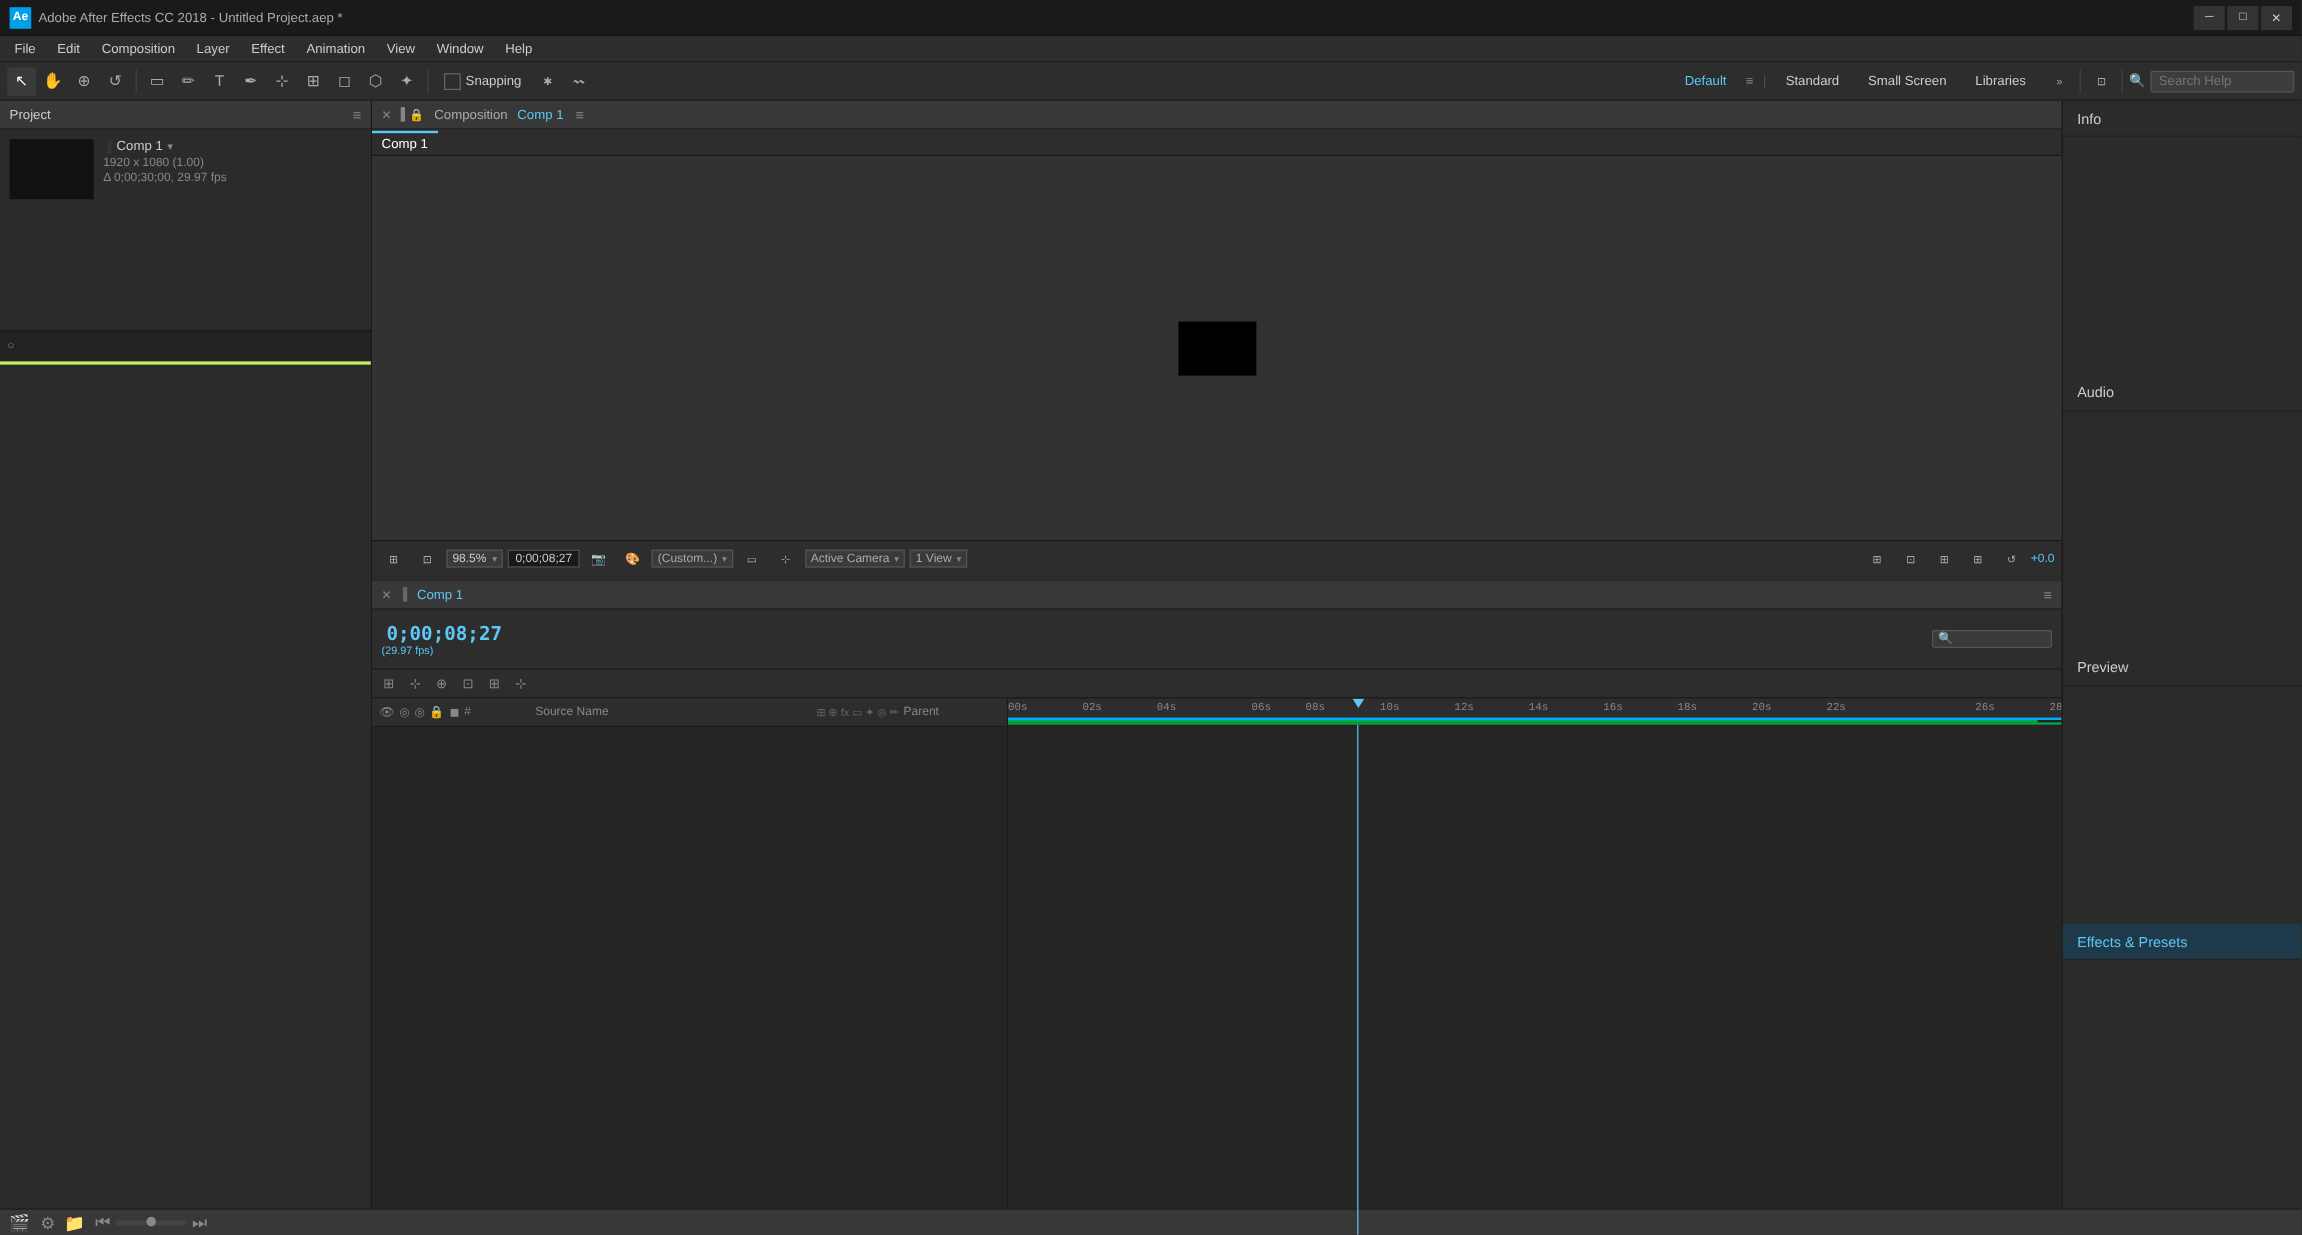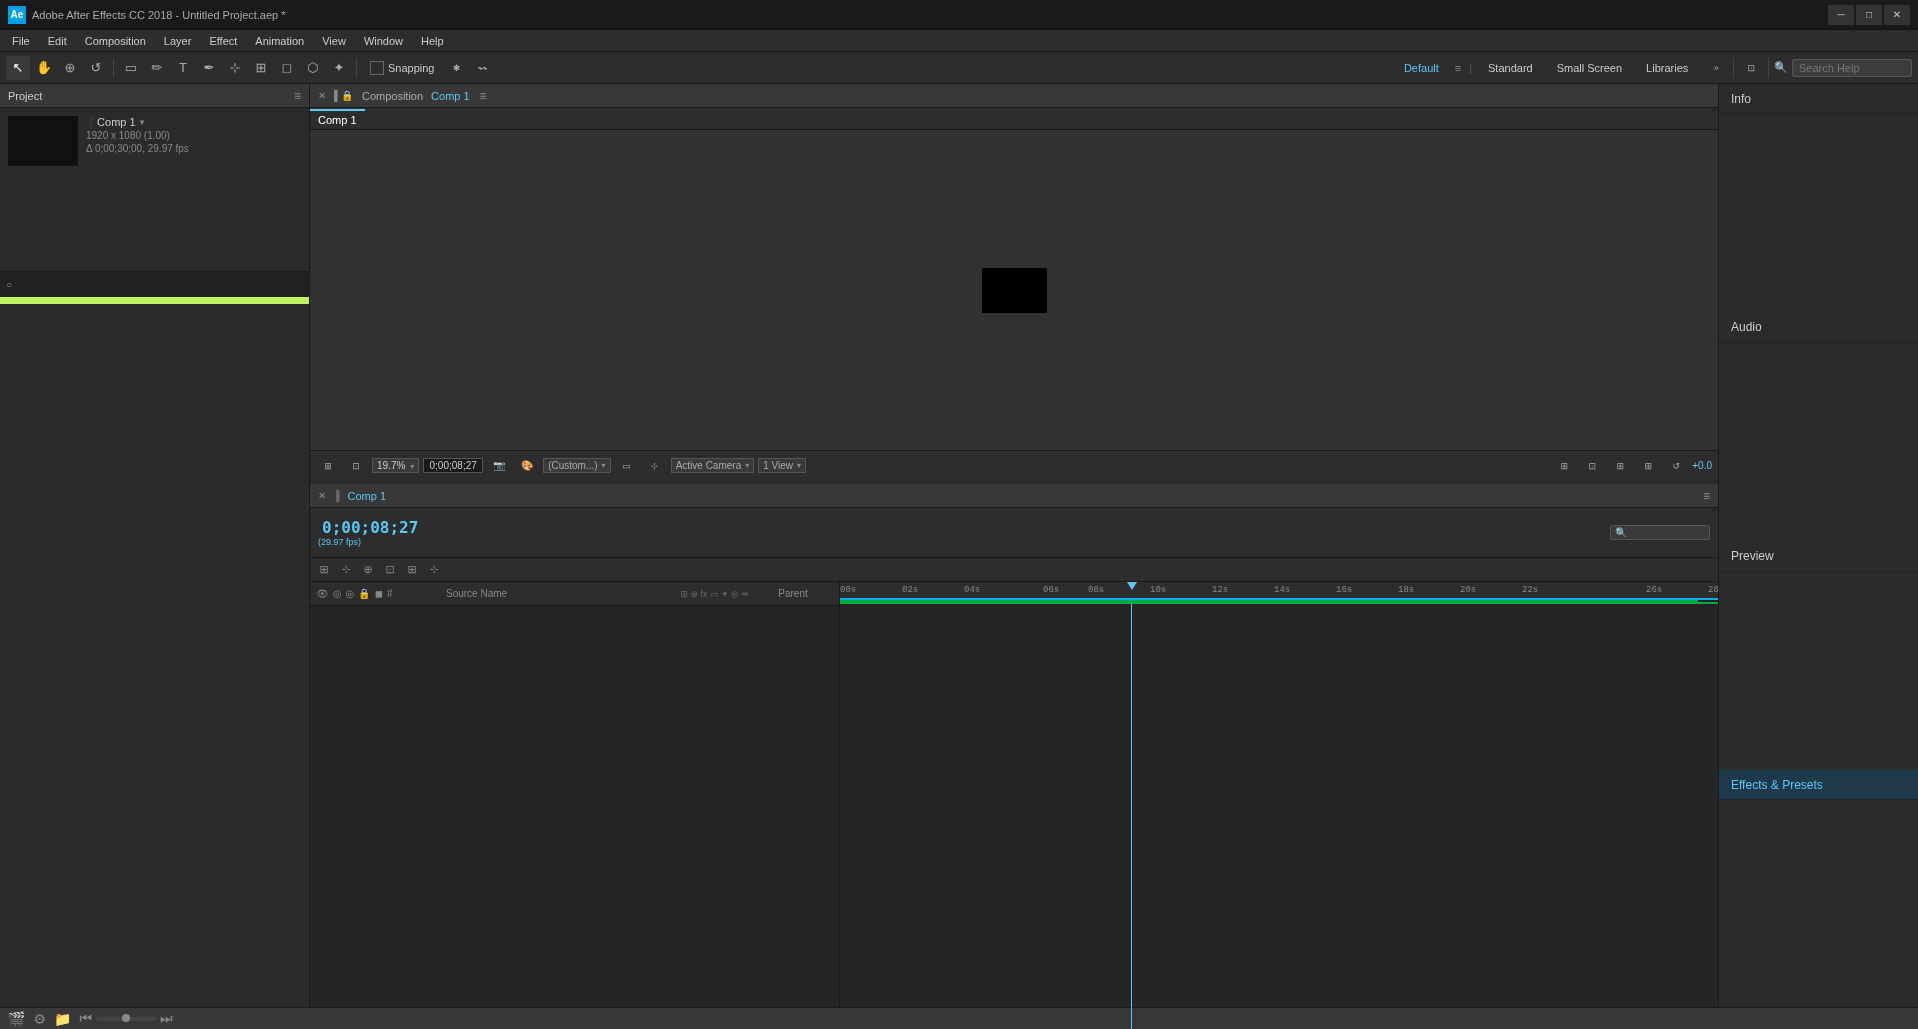--- a/index.html
+++ b/index.html
@@ -151,21 +151,21 @@
     #left-panel {
       width: 310px;
       min-width: 310px;
       background: #2b2b2b;
       border-right: 1px solid #1a1a1a;
       display: flex;
       flex-direction: column;
     }
     #project-panel {
       height: 220px;
-      border-bottom: 7px solid #bef264;
+      border-bottom: 3px solid #bef264;
       display: flex;
       flex-direction: column;
     }
     .panel-header {
       height: 24px;
       background: #383838;
       display: flex;
       align-items: center;
       padding: 0 8px;
       gap: 6px;
@@ -396,21 +396,20 @@
       flex: 1;
       padding-left: 6px;
     }
     .tl-col-switches {
       display: flex;
       align-items: center;
       gap: 2px;
     }
     .tl-col-parent {
       width: 80px;
-      text-align: center;
     }
     .timeline-layers {
       flex: 1;
       background: #252525;
     }
     .timeline-right {
       flex: 1;
       background: #252525;
       display: flex;
       flex-direction: column;
@@ -622,21 +621,21 @@
       </div>
 
       <div class="comp-viewer" style="height:320px;">
         <div class="comp-preview-black"></div>
       </div>
 
       <div class="comp-controls">
         <button class="toolbar-btn" style="font-size:9px;">⊞</button>
         <button class="toolbar-btn" style="font-size:9px;">⊡</button>
         <div class="comp-zoom">
-          <span>19.7%</span>
+          <span>98.5%</span>
           <span class="dropdown-arrow">▾</span>
         </div>
         <div class="comp-time">
           <span>0;00;08;27</span>
         </div>
         <button class="toolbar-btn" style="font-size:10px;">📷</button>
         <button class="toolbar-btn" style="font-size:10px;">🎨</button>
         <div style="background:#3a3a3a;border:1px solid #555;padding:1px 4px;font-size:10px;cursor:pointer;display:flex;align-items:center;gap:2px;">
           <span>(Custom...)</span>
           <span class="dropdown-arrow">▾</span>

